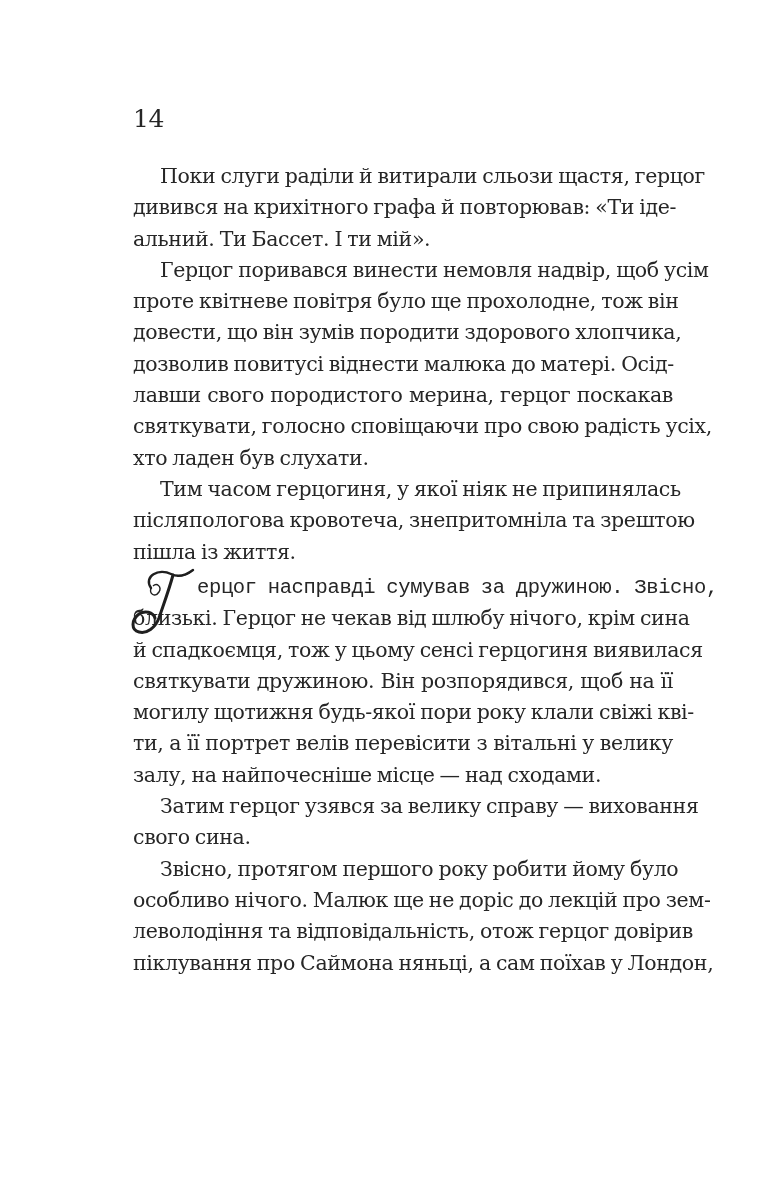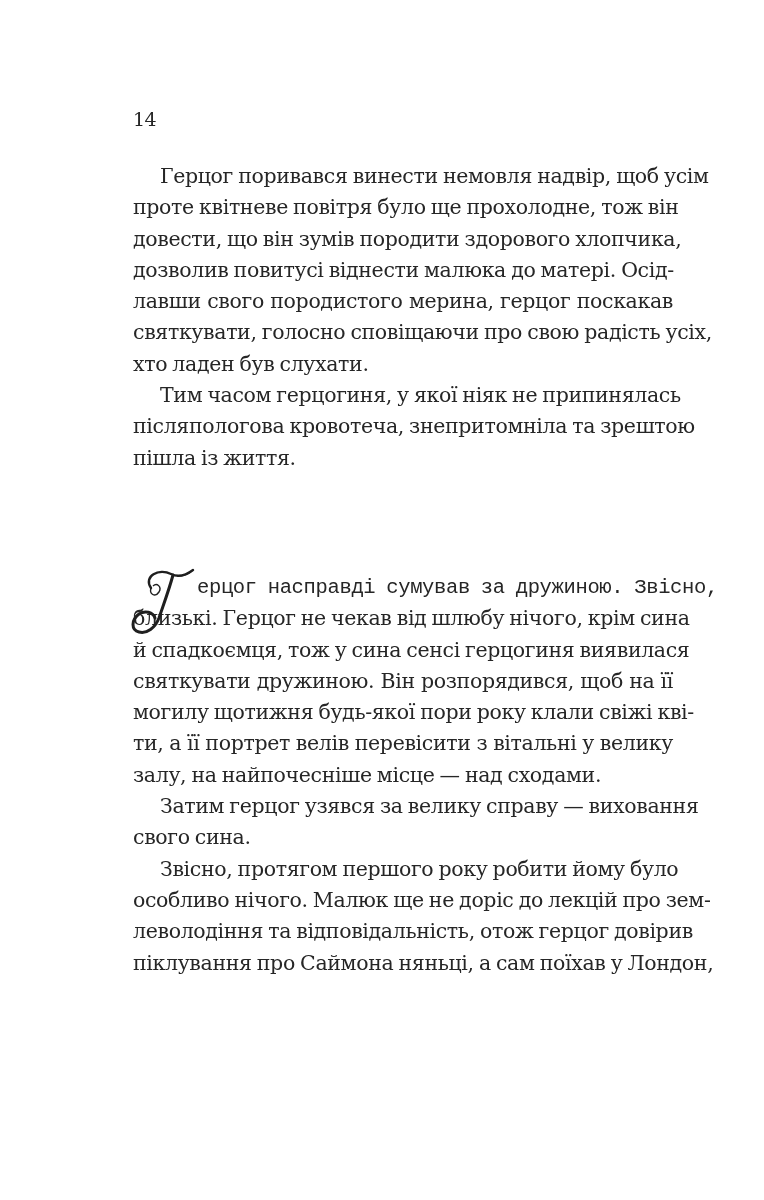--- a/index.html
+++ b/index.html
@@ -12,21 +12,21 @@
     height: 1200px;
     position: relative;
     overflow: hidden;
     font-family: "DejaVu Serif", "Liberation Serif", serif;
     color: #262626;
   }
   .page-number {
     position: absolute;
     left: 133px;
     top: 108px;
-    font-size: 19px;
+    font-size: 25px;
     line-height: 22px;
     letter-spacing: -0.5px;
   }
   .text-block {
     position: absolute;
     left: 133px;
     width: 540px;
   }
   .line {
     display: block;
@@ -59,20 +59,25 @@
     height: 72px;
   }
 </style>
 </head>
 <body>
 
 <div class="page-number">14</div>
 
 <div id="block1" class="text-block">
   <div>
+    <span class="line indent">Поки слуги раділи й витирали сльози щастя, герцог</span>
+    <span class="line">дивився на крихітного графа й повторював: «Ти іде-</span>
+    <span class="line last">альний. Ти Бассет. І ти мій».</span>
+  </div>
+  <div>
     <span class="line indent">Герцог поривався винести немовля надвір, щоб усім</span>
     <span class="line">проте квітневе повітря було ще прохолодне, тож він</span>
     <span class="line">довести, що він зумів породити здорового хлопчика,</span>
     <span class="line">дозволив повитусі віднести малюка до матері. Осід-</span>
     <span class="line">лавши свого породистого мерина, герцог поскакав</span>
     <span class="line">святкувати, голосно сповіщаючи про свою радість усіх,</span>
     <span class="line last">хто ладен був слухати.</span>
   </div>
   <div>
     <span class="line indent">Тим часом герцогиня, у якої ніяк не припинялась</span>
@@ -85,21 +90,21 @@
   <svg class="drop-cap" viewBox="0 0 66 72" xmlns="http://www.w3.org/2000/svg">
 
     <path d="M22 22 C14 10, 30 2, 42 8 C48 11, 56 10, 64 4" fill="none" stroke="#1f1f1f" stroke-width="2.4" stroke-linecap="round"></path>
     <path d="M64 4 C60 8, 54 10, 48 10" fill="none" stroke="#1f1f1f" stroke-width="1.4"></path>
     <path d="M44 9 C40 24, 34 40, 30 52 C26 62, 18 68, 10 66 C2 64, 2 54, 10 48 C16 44, 24 46, 26 52" fill="none" stroke="#1f1f1f" stroke-width="3" stroke-linecap="round"></path>
     <path d="M22 22 C20 28, 26 32, 30 26 C33 21, 28 16, 24 20" fill="none" stroke="#1f1f1f" stroke-width="1.4"></path>
   </svg>
   <div>
     <span class="line drop-indent">ерцог насправді сумував за дружиною. Звісно,</span>
     <span class="line">близькі. Герцог не чекав від шлюбу нічого, крім сина</span>
-    <span class="line">й спадкоємця, тож у сина сенсі герцогиня виявилася</span>
+    <span class="line">й спадкоємця, тож у цьому сенсі герцогиня виявилася</span>
     <span class="line">святкувати дружиною. Він розпорядився, щоб на її</span>
     <span class="line">могилу щотижня будь-якої пори року клали свіжі кві-</span>
     <span class="line">ти, а її портрет велів перевісити з вітальні у велику</span>
     <span class="line last">залу, на найпочесніше місце — над сходами.</span>
   </div>
   <div>
     <span class="line indent">Затим герцог узявся за велику справу — виховання</span>
     <span class="line last">свого сина.</span>
   </div>
   <div>

